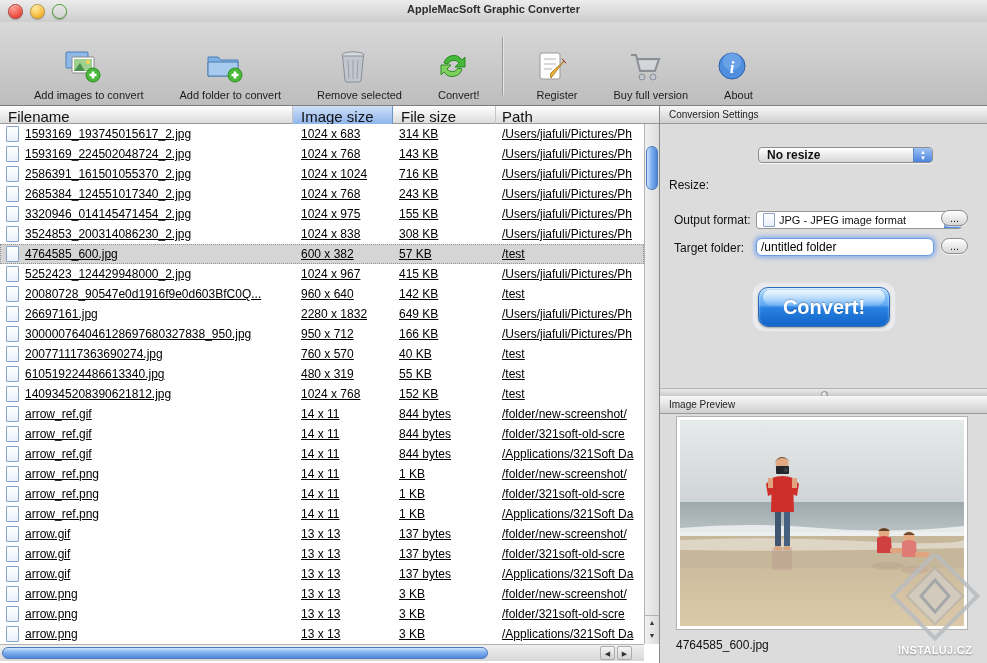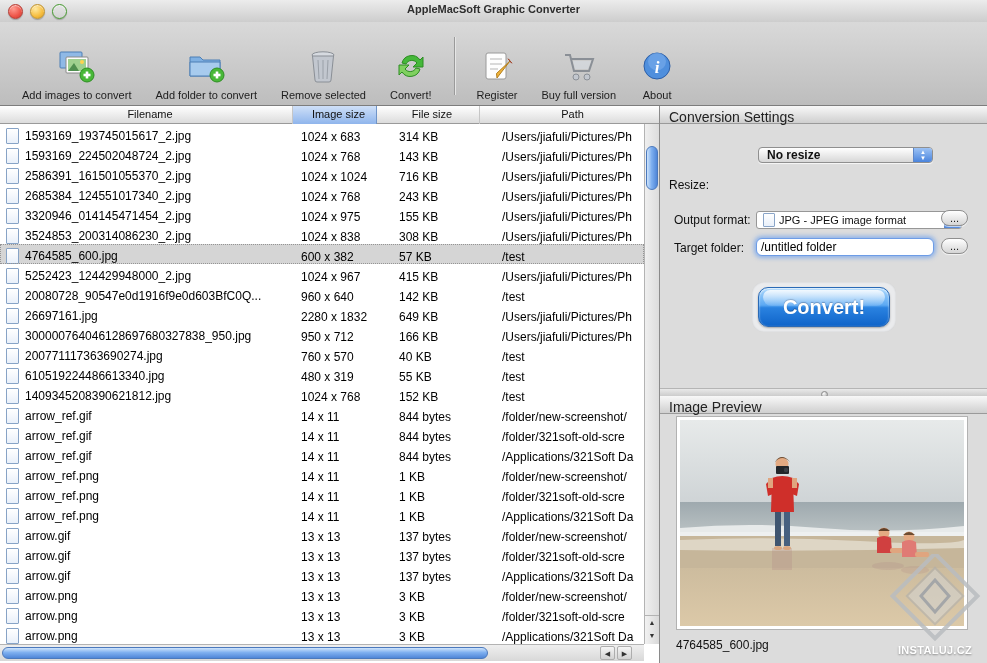--- a/index.html
+++ b/index.html
@@ -14,35 +14,35 @@
   .tl.red{background:radial-gradient(circle at 35% 30%,#ff9a8f,#ee5448 60%,#c93a30);border:1px solid #b53b32;}
   .tl.yellow{background:radial-gradient(circle at 35% 30%,#ffe9a0,#f6bd3e 60%,#d69a23);border:1px solid #c09431;}
   .tl.green{background:radial-gradient(circle at 35% 30%,#b8f0a8,#55c343 60%,#3a9b2d;);border:1px solid #45992f;}
   
   .toolbar{position:absolute;left:0;top:22px;width:987px;height:84px;
            background:linear-gradient(#d9d9d9,#bdbdbd);border-bottom:1px solid #7d7d7d;
            display:flex;align-items:flex-end;padding:0 0 4px 10px;box-sizing:border-box;}
   .tb-item{display:flex;flex-direction:column;align-items:center;justify-content:flex-end;
            padding:0 12px;height:72px;cursor:default;}
   .tb-item .ticon{height:40px;display:flex;align-items:center;justify-content:center;}
-  .tb-label{font-size:11px;color:#1d1d1d;margin-top:3px;white-space:nowrap;}
+  .tb-label{font-size:11px;color:#1d1d1d;margin-top:3px;white-space:nowrap;margin-left:12px;}
   .tb-sep{width:1px;height:58px;background:#9a9a9a;margin:0 10px 6px 10px;box-shadow:1px 0 0 #e6e6e6;}
   
   .table-area{position:absolute;left:0;top:106px;width:659px;height:557px;background:#fff;}
   .thead{position:absolute;left:0;top:0;width:659px;height:18px;display:flex;
          background:linear-gradient(#ffffff,#dcdcdc);border-bottom:1px solid #9a9a9a;box-sizing:border-box;}
-  .th{font-size:11px;color:#111;padding:2px 0 16px 8px;border-right:1px solid #c6c6c6;box-sizing:border-box;
-      white-space:nowrap;overflow:hidden;text-align:center;}
+  .th{font-size:15px;color:#111;padding:2px 0 16px 8px;border-right:1px solid #c6c6c6;box-sizing:border-box;
+      white-space:nowrap;overflow:hidden;}
   .th.sorted{background:linear-gradient(#cfe0f8,#8fb5ec);border-right:1px solid #6f94c8;}
   .th.c-name{width:293px;}
-  .th.c-isize{width:84px;}
+  .th.c-isize{width:100px;}
   .th.c-fsize{width:103px;}
   .th.c-path{flex:1;border-right:none;padding-left:6px;}
   .tbody{position:absolute;left:0;top:18px;width:644px;height:520px;overflow:hidden;background:#fff;}
-  .tr{display:flex;height:20px;align-items:flex-end;}
+  .tr{display:flex;height:20px;align-items:center;text-decoration:underline;}
   .tr.sel{background:#d5d5d5;outline:1px dotted #949494;outline-offset:-1px;}
   .td{font-size:12px;color:#000;white-space:nowrap;overflow:hidden;box-sizing:border-box;}
   .td.c-name{width:293px;display:flex;align-items:center;padding-left:6px;}
   .td.c-isize{width:100px;padding-left:8px;}
   .td.c-fsize{width:103px;padding-left:6px;}
   .td.c-path{flex:1;padding-left:6px;}
   .doc{width:11px;height:14px;flex:0 0 11px;margin-right:6px;border:1px solid #87a3c6;border-radius:1px;
        background:linear-gradient(#ffffff,#e9f0fa),
                   repeating-linear-gradient(rgba(0,0,0,0) 0 3px, #a9c0dd 3px 4px);
        background-blend-mode:normal;}
@@ -57,21 +57,21 @@
            background:linear-gradient(#efefef,#d8d8d8);border-top:1px solid #b3b3b3;box-sizing:border-box;}
   .hthumb{position:absolute;left:2px;top:2px;width:486px;height:12px;border-radius:7px;
           background:linear-gradient(#cfe4fb,#7fb0f0 45%,#4f86d8);border:1px solid #4b79bd;box-sizing:border-box;}
   .harrows{position:absolute;right:12px;top:1px;height:14px;display:flex;gap:2px;}
   .harrows span{width:15px;height:14px;font-size:7px;color:#333;text-align:center;line-height:14px;
            background:linear-gradient(#f6f6f6,#d2d2d2);border:1px solid #adadad;border-radius:2px;box-sizing:border-box;}
   
   .side{position:absolute;left:659px;top:106px;width:328px;height:557px;background:#dcdcdc;
         border-left:1px solid #8a8a8a;box-sizing:border-box;}
   .sec-head{position:absolute;left:0;width:100%;height:18px;background:linear-gradient(#f8f8f8,#cfcfcf);
-            border-bottom:1px solid #9a9a9a;box-sizing:border-box;font-size:14px;color:#222;
+            border-bottom:1px solid #9a9a9a;box-sizing:border-box;font-size:10px;color:#222;
             padding:3px 0 0 9px;}
   .sec-head.top{top:0;}
   .sec-head.mid{top:290px;}
   .splitter{position:absolute;left:0;top:282px;width:100%;height:8px;background:linear-gradient(#e9e9e9,#cccccc);
             border-top:1px solid #b5b5b5;box-sizing:border-box;}
   .dimple{position:absolute;left:50%;top:2px;width:5px;height:5px;margin-left:-3px;border-radius:50%;
           background:radial-gradient(circle at 35% 30%,#fdfdfd,#9f9f9f);border:1px solid #8b8b8b;}
   .form-label{position:absolute;font-size:12px;color:#111;white-space:nowrap;}
   
   .popup{position:absolute;height:16px;border:1px solid #8f8f8f;border-radius:4px;background:linear-gradient(#ffffff,#d7d7d7);

